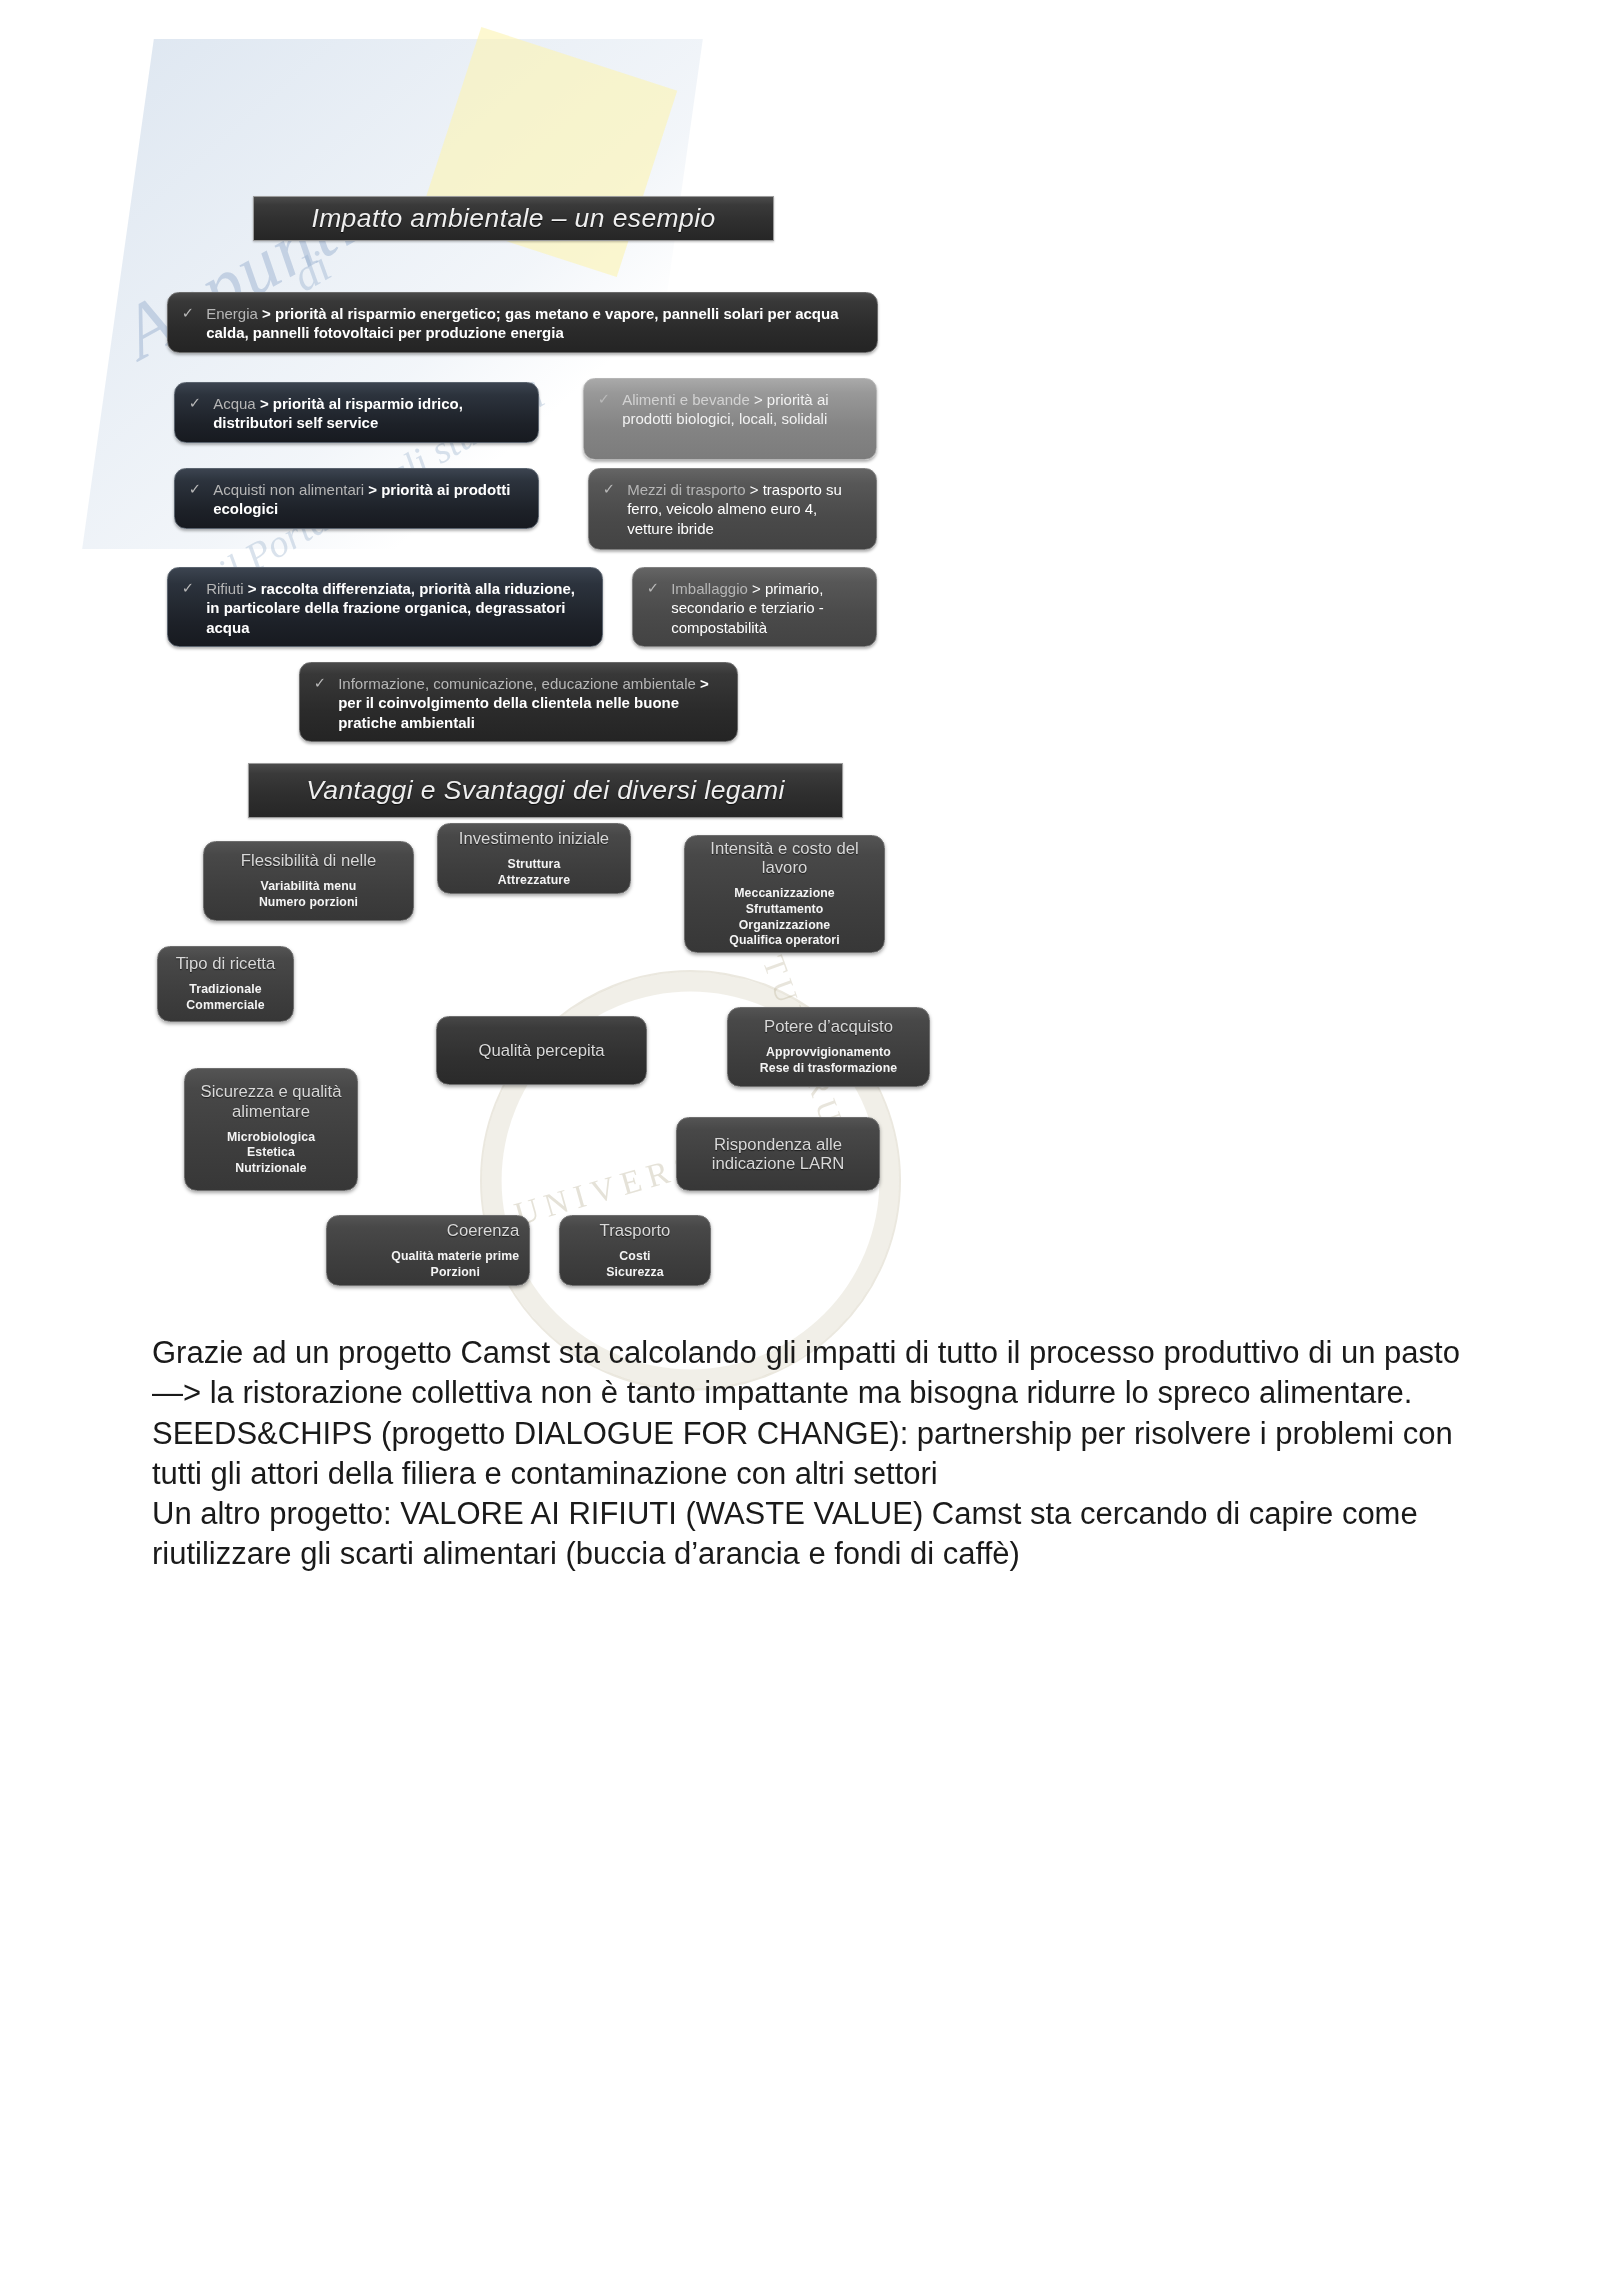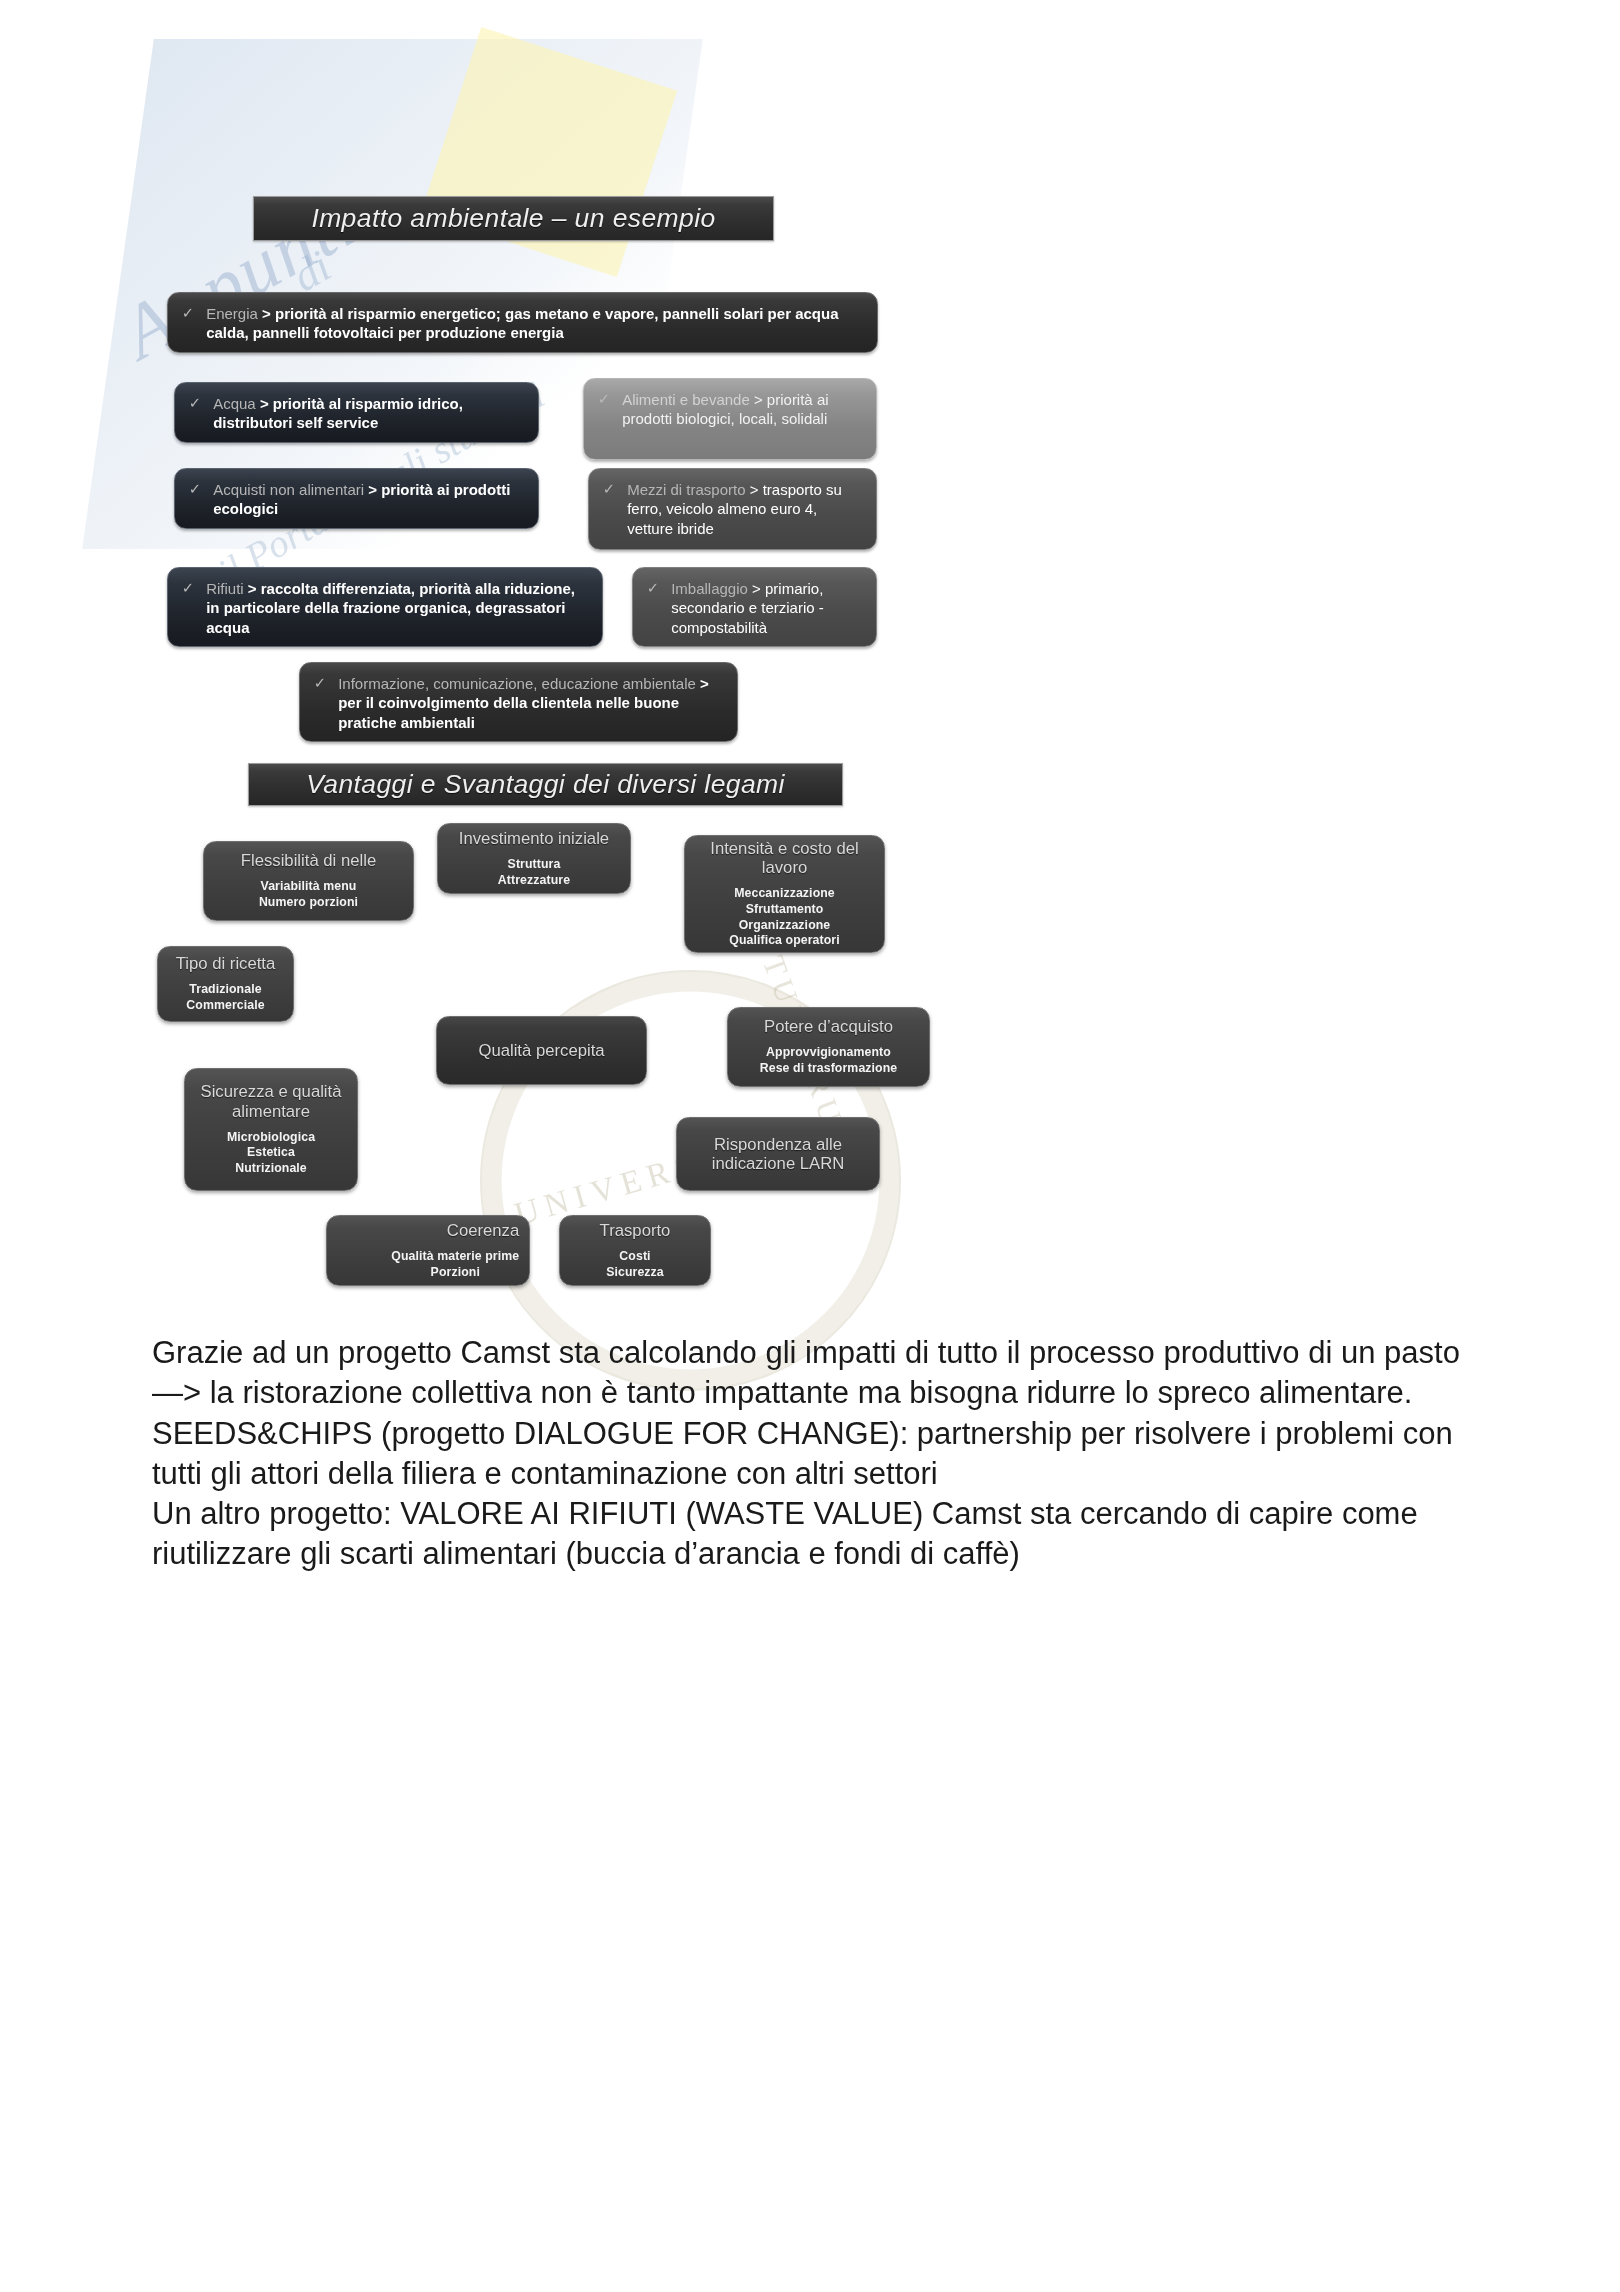--- a/index.html
+++ b/index.html
@@ -273,21 +273,21 @@
   </div>
 
   <div class="cbox dark" style="left:299px; top:662px; width:439px; height:80px;">
     <span class="tick">✓</span>
     <span class="txt">
       <span class="lead">Informazione, comunicazione, educazione ambientale</span>
       <span class="body">&gt; per il coinvolgimento della clientela nelle buone pratiche ambientali</span>
     </span>
   </div>
 
-  <div class="banner" style="left:248px; top:763px; width:595px; height:43px;">Vantaggi e Svantaggi dei diversi legami</div>
+  <div class="banner" style="left:248px; top:763px; width:595px; height:55px;">Vantaggi e Svantaggi dei diversi legami</div>
 
   <div class="node" style="left:203px; top:841px; width:211px; height:80px;">
     <div class="n-title">Flessibilità di nelle</div>
     <div class="n-list">
       <div>Variabilità menu</div>
       <div>Numero porzioni</div>
     </div>
   </div>
 
   <div class="node" style="left:437px; top:823px; width:194px; height:71px;">

